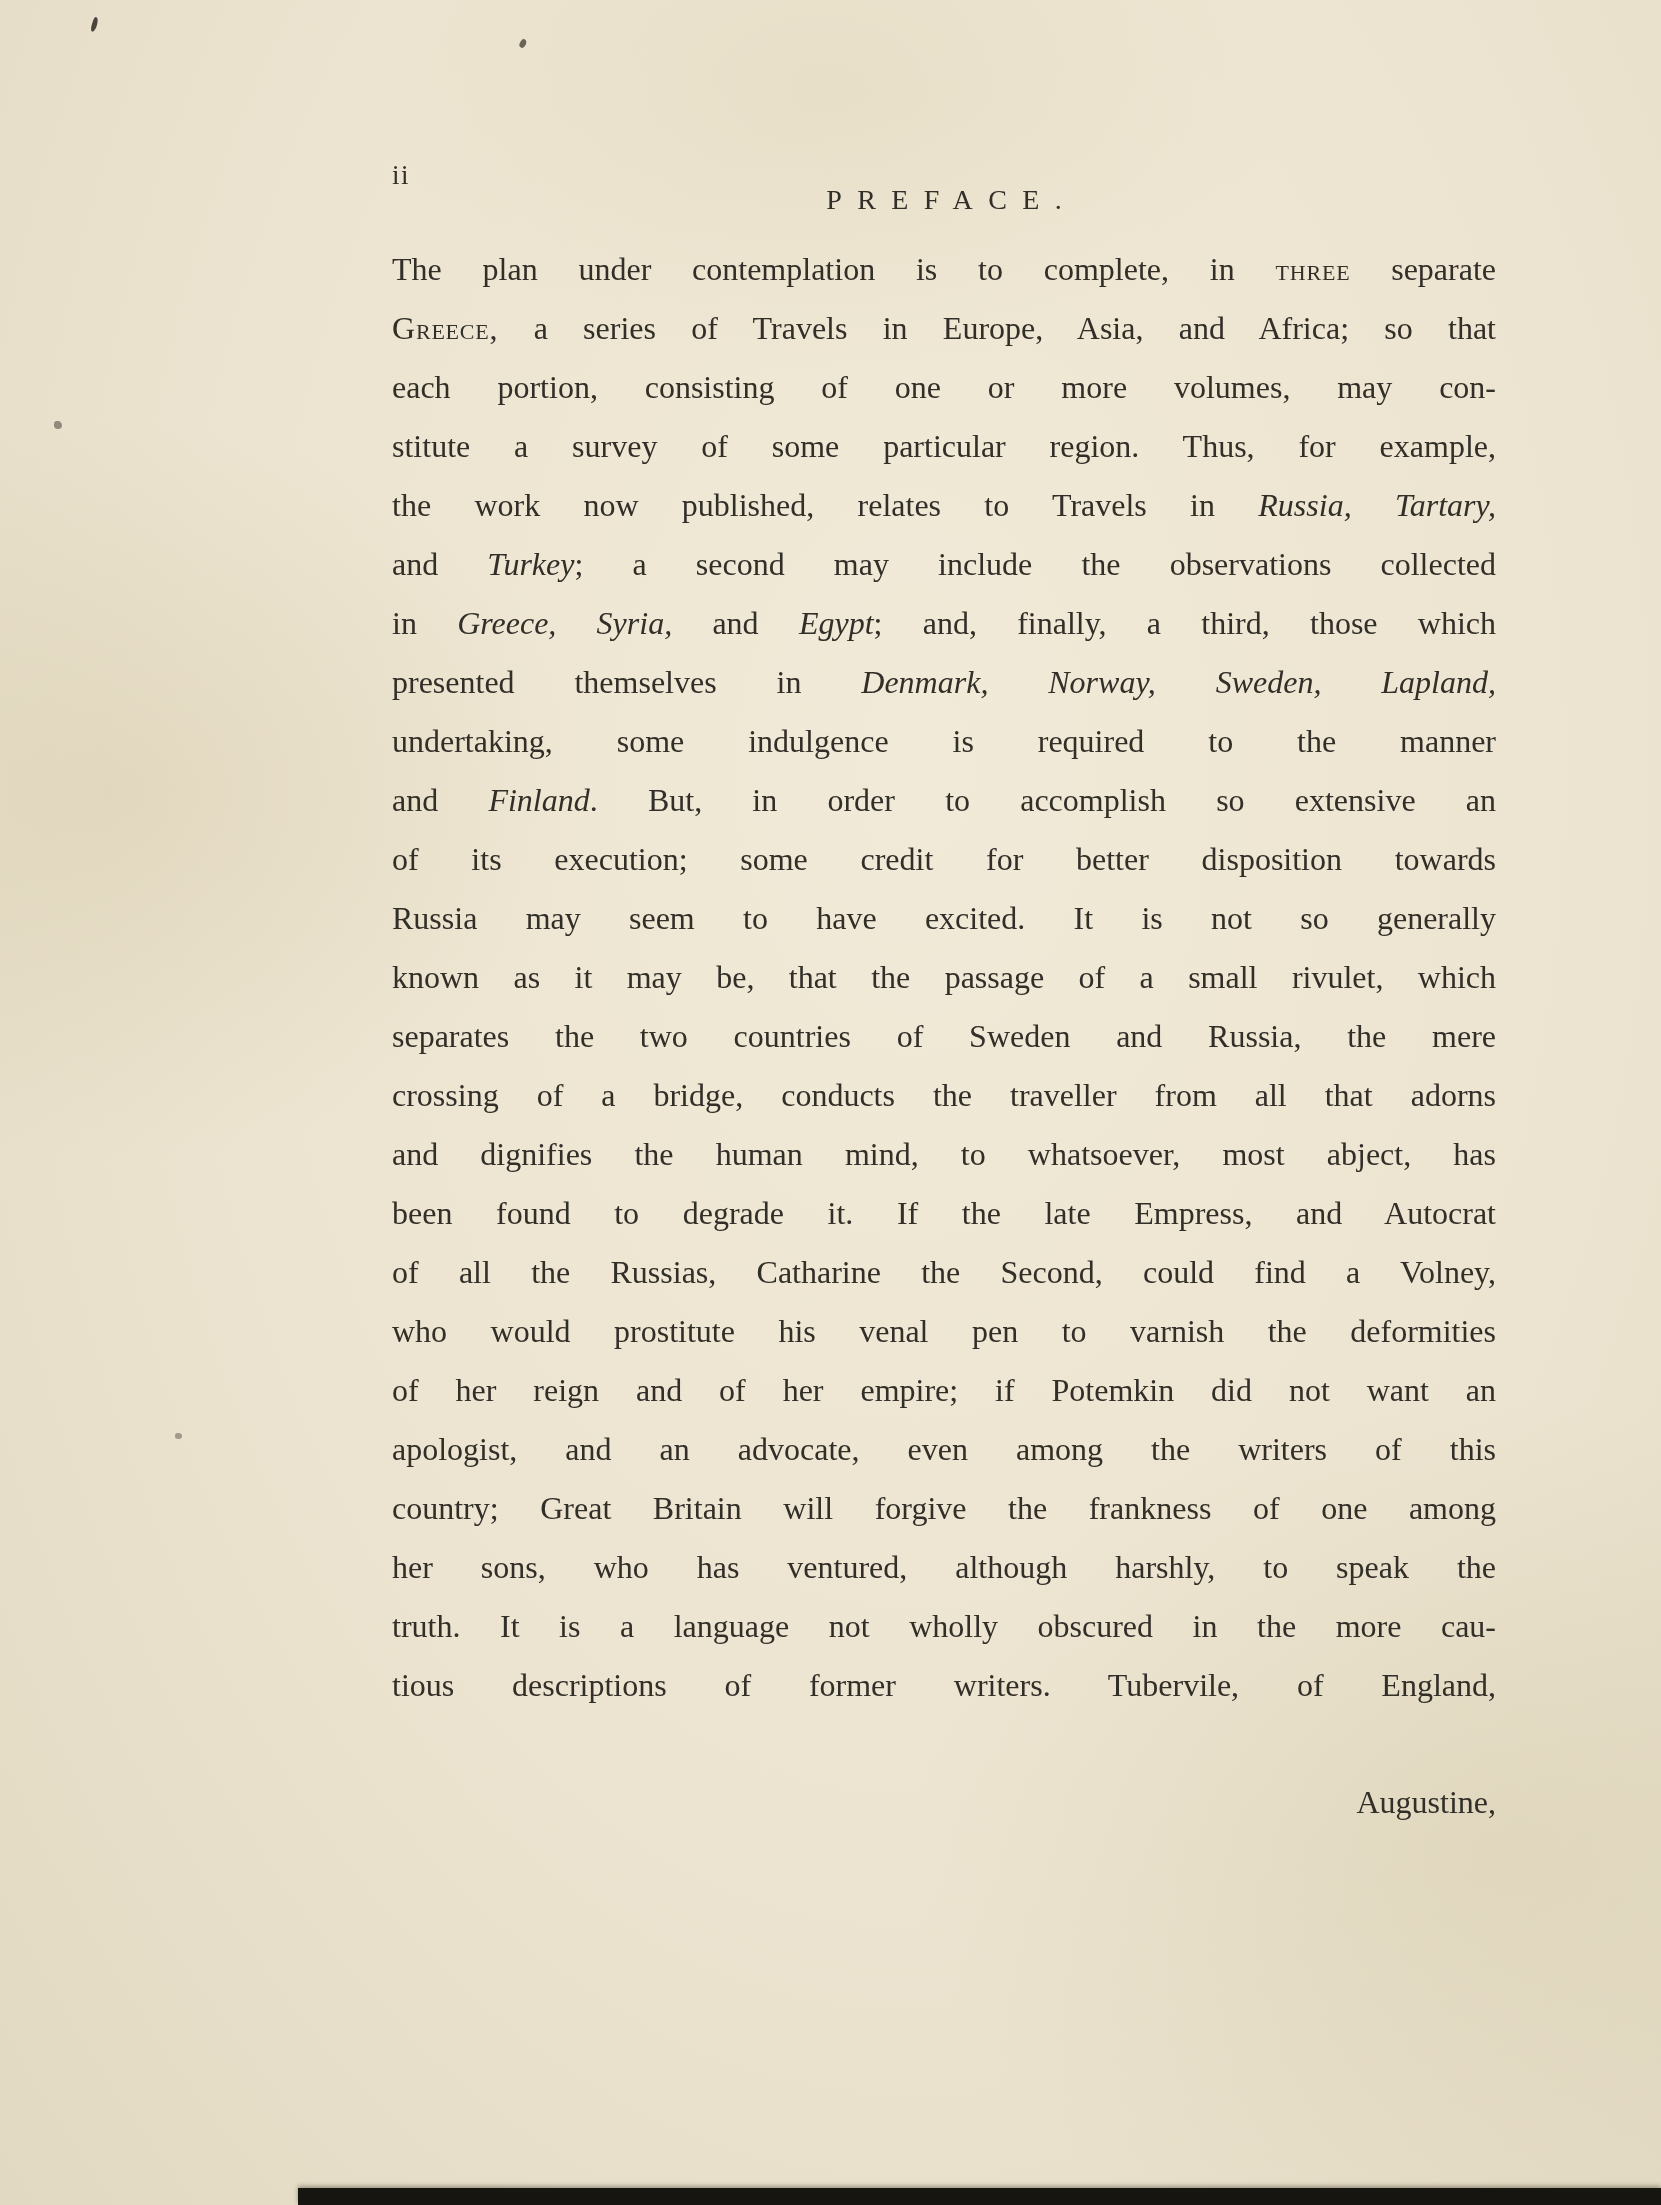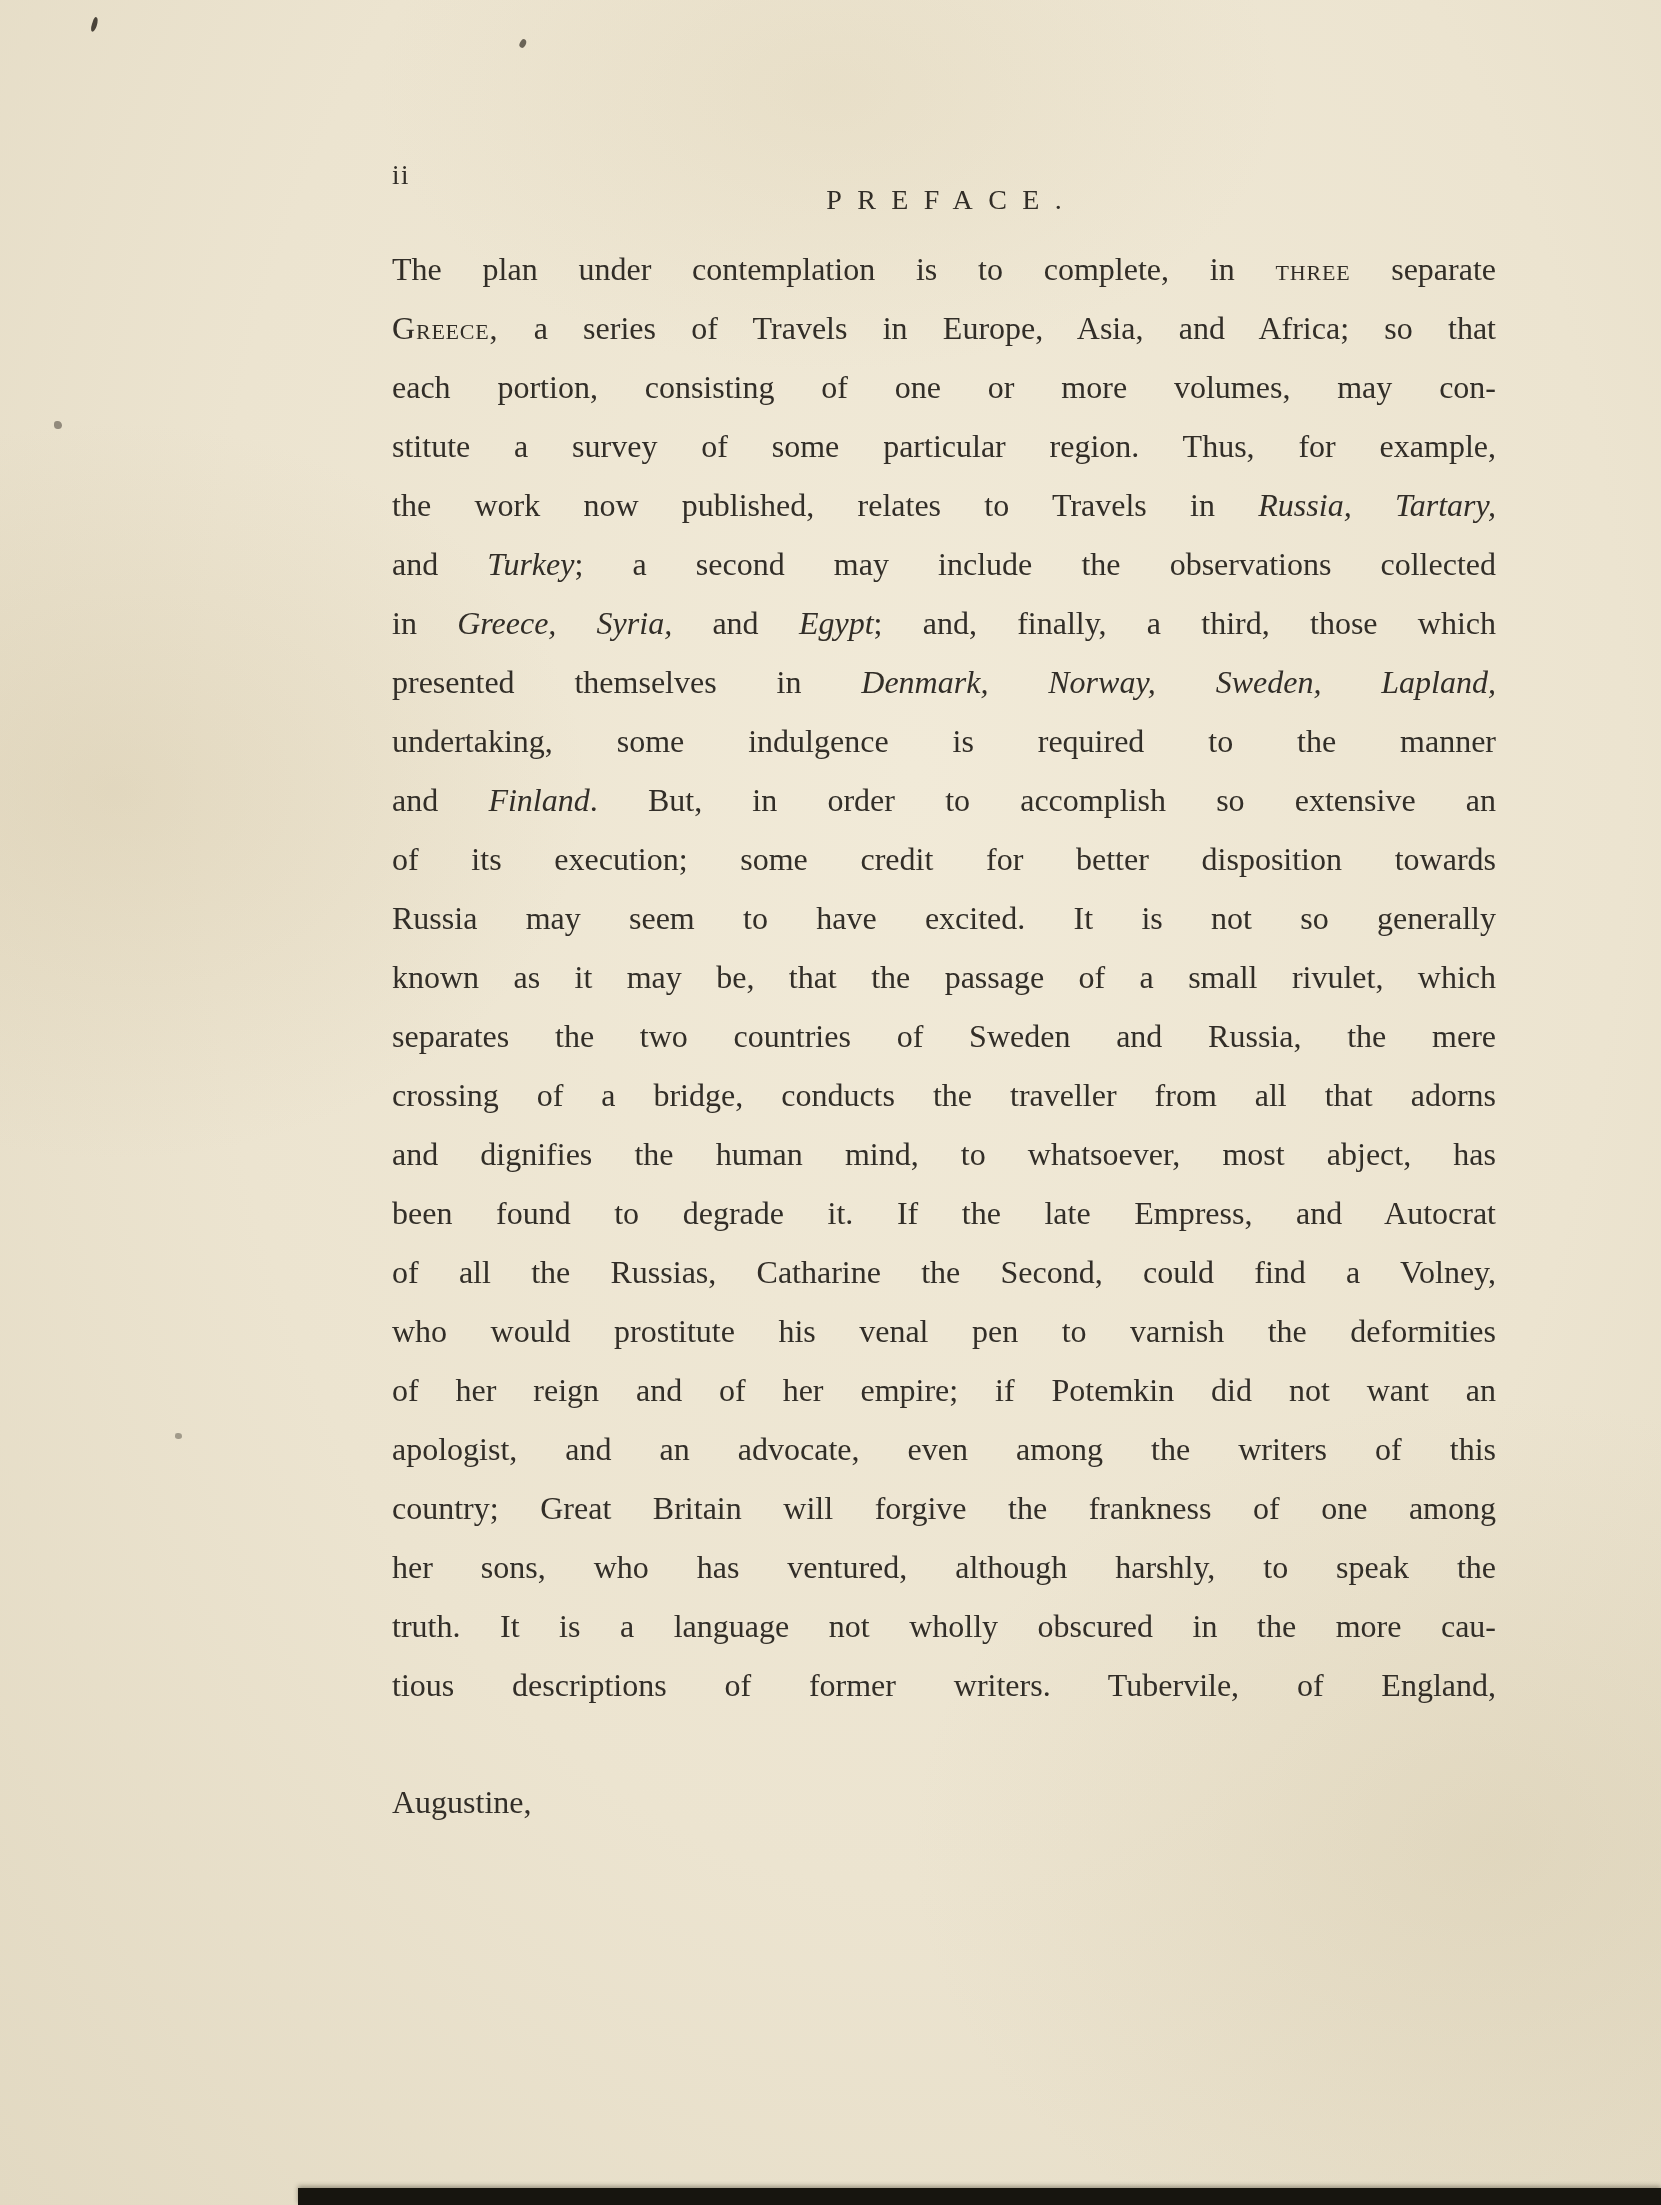--- a/index.html
+++ b/index.html
@@ -56,21 +56,21 @@
     text-align: justify;
     text-align-last: justify;
   }
   .it { font-style: italic; }
   .sc { font-variant: small-caps; letter-spacing: 0.8px; }
   .catchword-row {
     position: absolute;
     top: 1773px;
     left: 392px;
     width: 1104px;
-    text-align: left;
+    text-align: right;
     font-size: 32px;
     line-height: 59px;
   }
   .bottom-strip {
     position: absolute;
     left: 298px;
     right: 0;
     bottom: 0;
     height: 16.6px;
     background: #17150f;

